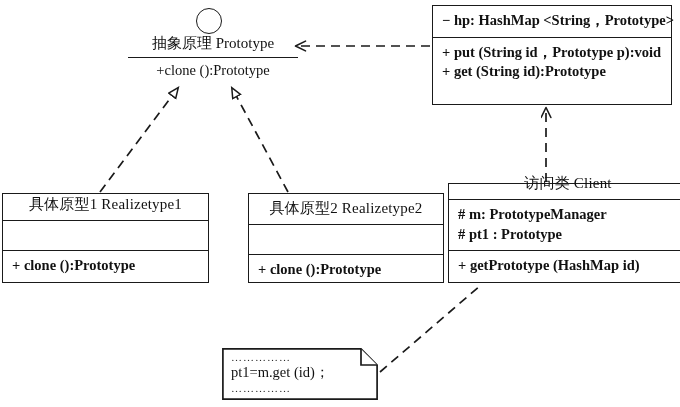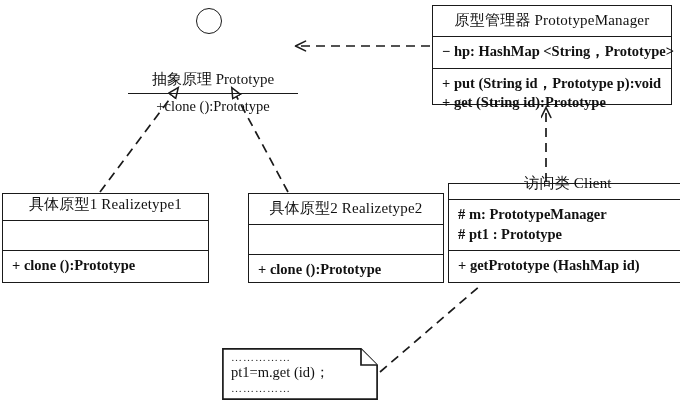--- a/index.html
+++ b/index.html
@@ -39,21 +39,20 @@
     font-weight:bold;
   }
   .c-body .row{white-space:nowrap;}
   .c-empty{min-height:30px;}
 
   
   #abstract-prototype{
     position:absolute;
     left:128px;top:34px;width:170px;
     text-align:center;
-    margin-top:36px;
   }
   #abstract-prototype .ap-title{
     font-size:15px;
     padding-bottom:4px;
     border-bottom:1.8px solid #1a1a1a;
     white-space:nowrap;
   }
   #abstract-prototype .ap-op{
     font-size:14.5px;
     padding-top:4px;
@@ -121,21 +120,20 @@
   </svg>
 
   <div id="interface-circle"></div>
 
   <div id="abstract-prototype">
     <div class="ap-title">抽象原理  Prototype</div>
     <div class="ap-op">+clone ():Prototype</div>
   </div>
 
   <div class="uml-box" id="box-prototype-manager" style="left:432px;top:5px;width:240px;height:100px;">
-    <div class="compartment c-title">原型管理器  PrototypeManager</div>
     <div class="compartment c-body">
       <div class="row">− hp: HashMap &lt;String，Prototype&gt;</div>
     </div>
     <div class="compartment c-body">
       <div class="row">+ put (String id，Prototype p):void</div>
       <div class="row">+ get (String id):Prototype</div>
     </div>
   </div>
 
   <div class="uml-box" id="box-realizetype1" style="left:2px;top:193px;width:207px;height:90px;justify-content:flex-end;">

